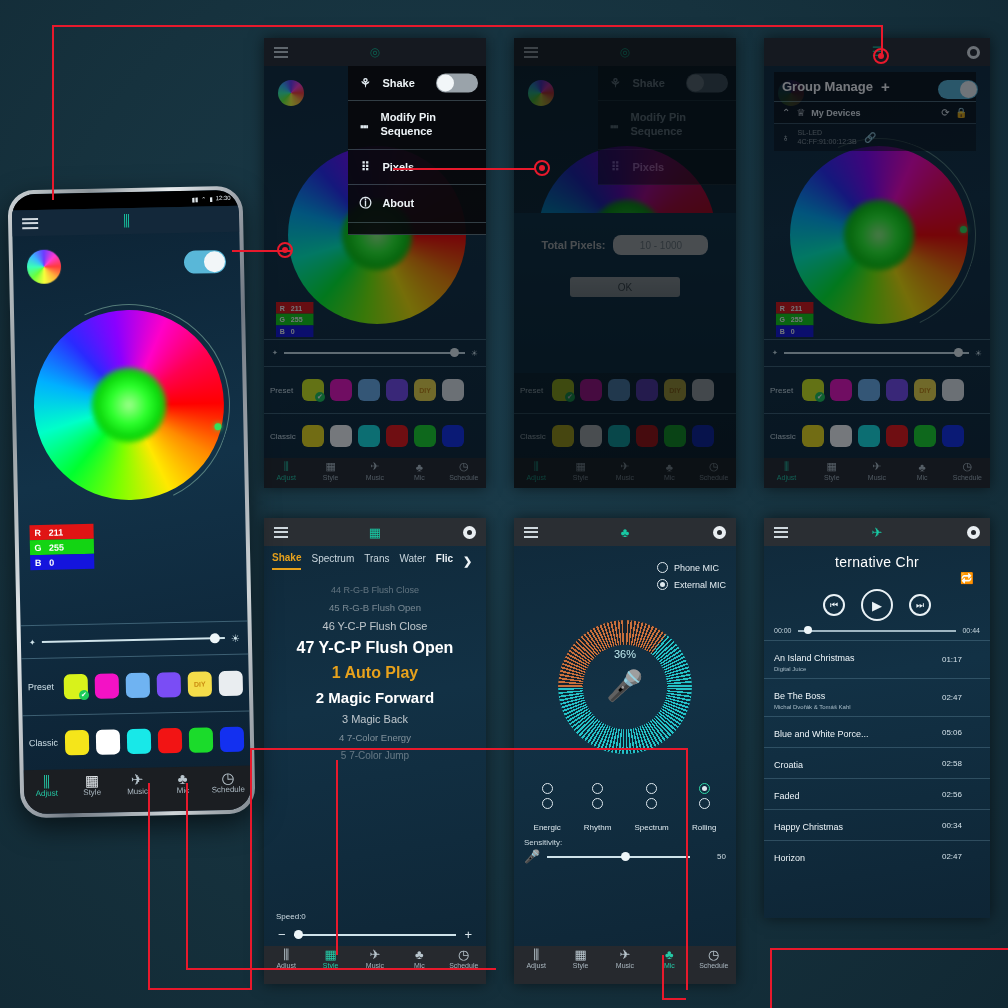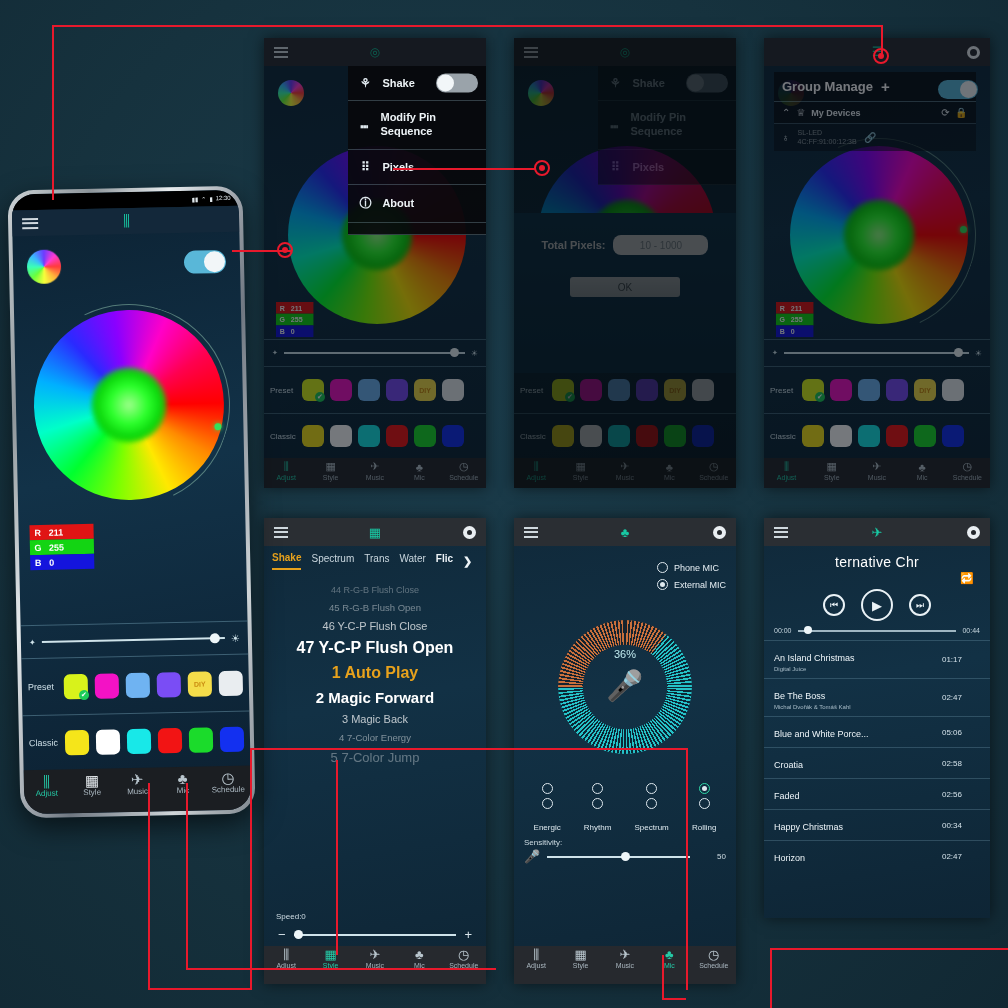--- a/index.html
+++ b/index.html
@@ -129,21 +129,21 @@
   .effList{ text-align:center; padding:8px 4px 0; }
   .eff{ color:#ffffff; margin:7px 0; }
   .eff.e1{ font-size:9px; opacity:.32; }
   .eff.e2{ font-size:9.5px; opacity:.42; }
   .eff.e3{ font-size:11px; opacity:.72; }
   .eff.e4{ font-size:16px; font-weight:bold; }
   .eff.e5{ font-size:16px; font-weight:bold; color:#e8a21c; }
   .eff.e6{ font-size:15px; font-weight:bold; }
   .eff.e7{ font-size:11px; opacity:.72; }
   .eff.e8{ font-size:9.5px; opacity:.45; }
-  .eff.e9{ font-size:13px; opacity:.34; }
+  .eff.e9{ font-size:10px; opacity:.34; }
   .speedLbl{ font-size:8px; color:#cfdde4; padding:0 12px; }
   .speedRow{ display:flex; align-items:center; gap:8px; padding:6px 14px 0; }
   .spTrack{ flex:1; height:2px; background:#cfe3ea; position:relative; }
   .spKnob{ position:absolute; top:-4px; left:0; width:9px;height:9px;border-radius:50%;background:#eef6f9; }
   .pm{ color:#dbe7ed; font-size:13px; }
 
   
   .radios{ position:absolute; right:10px; top:38px; z-index:3; }
   .radioRow{ display:flex; align-items:center; gap:6px; margin:6px 0; color:#e7eff4; font-size:9px; }
   .rad{ width:11px;height:11px;border-radius:50%;border:1.5px solid #dfe9ef; display:flex;align-items:center;justify-content:center;}

